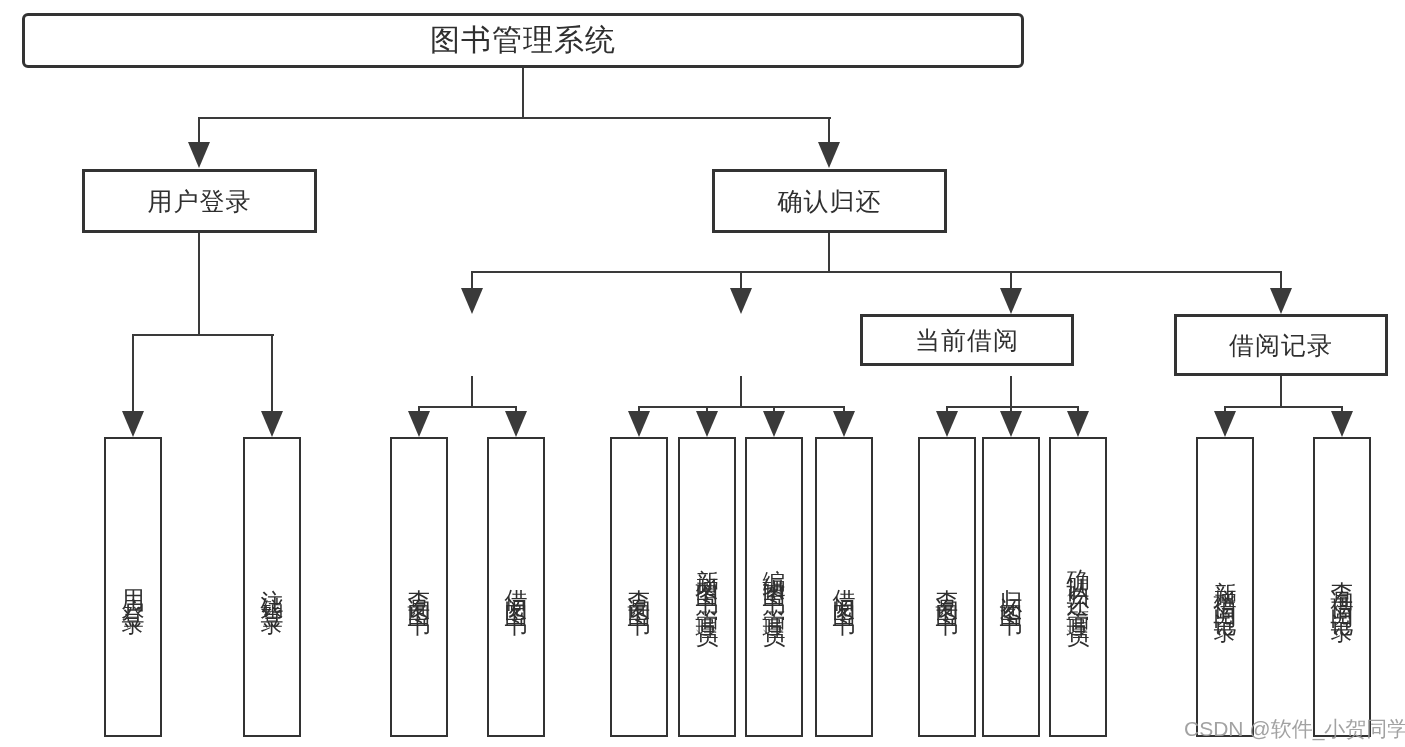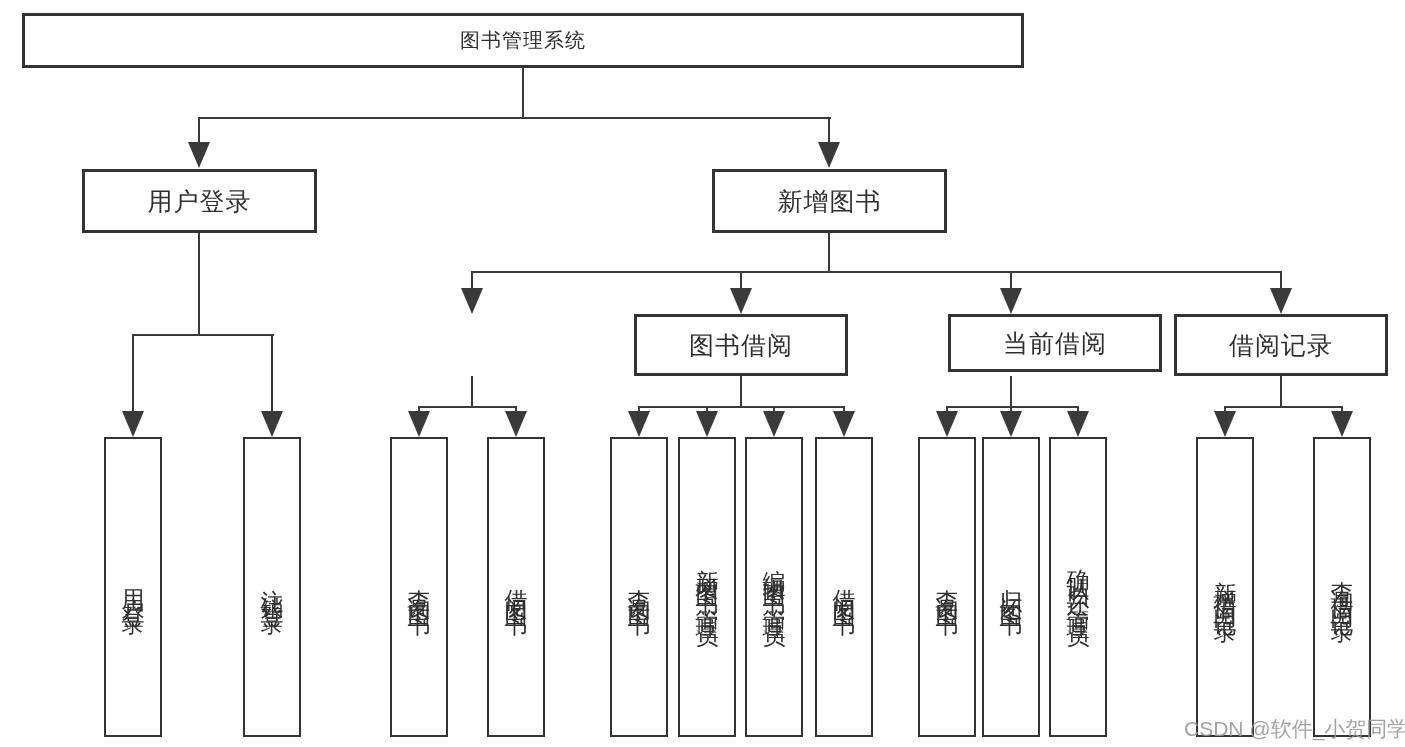--- a/index.html
+++ b/index.html
@@ -7,21 +7,21 @@
     width:1405px;height:747px;position:relative;background:#ffffff;
     font-family:"Liberation Sans",sans-serif;overflow:hidden;
   }
   .stage{position:absolute;left:0;top:0;width:1405px;height:747px;}
   .box{
     position:absolute;background:#ffffff;border:3px solid #333333;
     box-sizing:border-box;display:flex;align-items:center;justify-content:center;
     color:#2f2f2f;
   }
   .hbox{font-size:25px;letter-spacing:1px;}
-  .root{font-size:20px;}
+  .root{font-size:30px;border-radius:6px;}
   .vbox{
     writing-mode:vertical-rl;text-orientation:mixed;
     font-size:23px;letter-spacing:8px;line-height:1;
     border-width:2.5px;
   }
   .vline{position:absolute;width:2px;background:#3a3a3a;}
   .hline{position:absolute;height:2px;background:#3a3a3a;}
   .arrow{
     position:absolute;width:0;height:0;
     border-left:11px solid transparent;border-right:11px solid transparent;
@@ -40,42 +40,41 @@
   <div class="box hbox root" style="left:22px;top:13px;width:1002px;height:55px">图书管理系统</div>
 
   <div class="vline" style="left:522px;top:68px;height:50px"></div>
   <div class="hline" style="left:199px;top:117px;width:632px"></div>
   <div class="vline" style="left:198px;top:117px;height:27px"></div>
   <div class="arrow" style="left:188px;top:142px"></div>
   <div class="vline" style="left:828px;top:117px;height:27px"></div>
   <div class="arrow" style="left:818px;top:142px"></div>
 
   <div class="box hbox" style="left:82px;top:169px;width:235px;height:64px">用户登录</div>
-  <div class="box hbox" style="left:712px;top:169px;width:235px;height:64px">新增图书</div>
+  <div class="box hbox" style="left:712px;top:169px;width:235px;height:64px">确认归还</div>
 
   <div class="vline" style="left:198px;top:233px;height:103px"></div>
   <div class="hline" style="left:133px;top:334px;width:141px"></div>
   <div class="vline" style="left:132px;top:334px;height:79px"></div>
   <div class="arrow" style="left:122px;top:411px"></div>
   <div class="vline" style="left:271px;top:334px;height:79px"></div>
   <div class="arrow" style="left:261px;top:411px"></div>
 
   <div class="vline" style="left:828px;top:233px;height:40px"></div>
   <div class="hline" style="left:472px;top:271px;width:810px"></div>
   <div class="vline" style="left:471px;top:271px;height:20px"></div>
   <div class="arrow" style="left:461px;top:288px"></div>
   <div class="vline" style="left:740px;top:271px;height:20px"></div>
   <div class="arrow" style="left:730px;top:288px"></div>
   <div class="vline" style="left:1010px;top:271px;height:20px"></div>
   <div class="arrow" style="left:1000px;top:288px"></div>
   <div class="vline" style="left:1280px;top:271px;height:20px"></div>
   <div class="arrow" style="left:1270px;top:288px"></div>
 
-  <div class="box hbox" style="left:634px;top:314px;width:214px;height:62px">图书借阅</div>
-  <div class="box hbox" style="left:948px;top:314px;width:214px;height:58px">当前借阅</div>
+  <div class="box hbox" style="left:860px;top:314px;width:214px;height:52px">当前借阅</div>
   <div class="box hbox" style="left:1174px;top:314px;width:214px;height:62px">借阅记录</div>
 
   <div class="vline" style="left:471px;top:376px;height:32px"></div>
   <div class="vline" style="left:740px;top:376px;height:32px"></div>
   <div class="vline" style="left:1010px;top:376px;height:32px"></div>
   <div class="vline" style="left:1280px;top:376px;height:32px"></div>
 
   <div class="hline" style="left:419px;top:406px;width:98px"></div>
   <div class="hline" style="left:639px;top:406px;width:206px"></div>
   <div class="hline" style="left:947px;top:406px;width:132px"></div>

